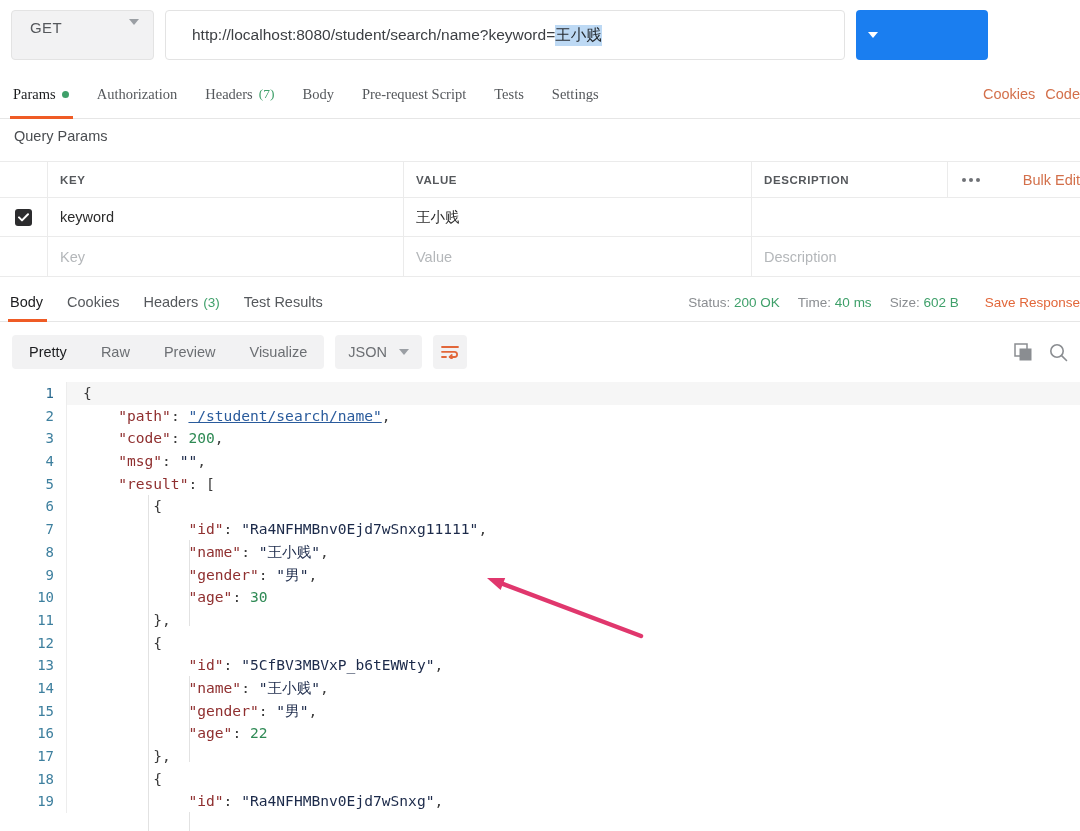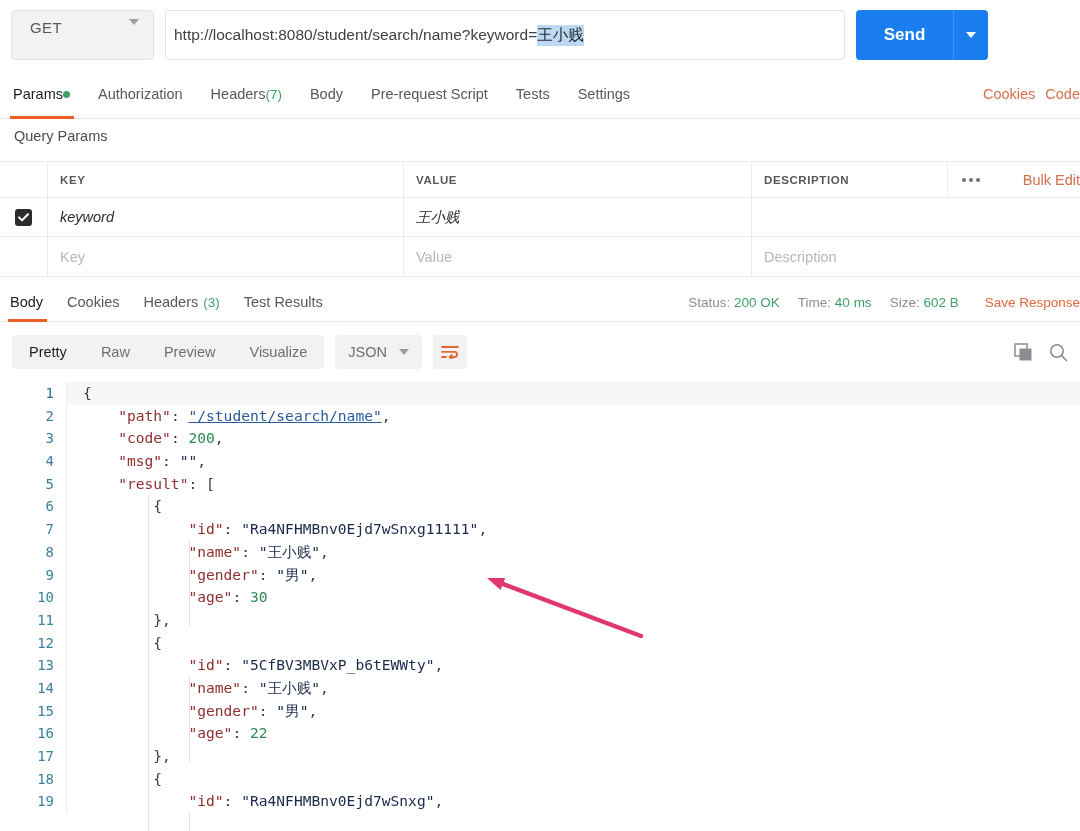--- a/index.html
+++ b/index.html
@@ -25,21 +25,21 @@
     padding: 8px 14px 0 18px; cursor: pointer;
   }
   .method-select .m-label { font-size: 15px; color: #55585c; letter-spacing: .4px; }
   .caret-dn {
     width: 0; height: 0; border-left: 5px solid transparent;
     border-right: 5px solid transparent; border-top: 6px solid #9b9fa4;
   }
   .url-input {
     flex: 0 0 auto; width: 680px; height: 50px; margin-left: 11px;
     background: #ffffff; border: 1px solid #e3e3e3; border-radius: 4px;
-    display: flex; align-items: center; padding: 0 8px;
+    display: flex; align-items: center; padding: 0 26px;
     font-size: 15.5px; color: #3c3f43; white-space: nowrap; overflow: hidden;
     cursor: text;
   }
   .url-sel { background: #bdd9f4; color: #24292e; }
   .send-btn {
     margin-left: 11px; width: 132px; height: 50px; background: #1a7ef0;
     border-radius: 4px; display: flex; align-items: center; cursor: pointer;
   }
   .send-btn .send-label {
     flex: 1; text-align: center; color: #ffffff; font-size: 17px; font-weight: bold;
@@ -60,23 +60,24 @@
     border-right: 1px solid #e3e3e3;
   }
   .save-caret-wrap { width: 26px; display: flex; align-items: center; justify-content: center; }
 
   
   .req-tabs {
     position: absolute; left: 0; top: 70px; width: 1080px; height: 49px;
     border-bottom: 1px solid #e6e6e6; display: flex; align-items: center;
   }
   .tab {
-    height: 48px; display: flex; align-items: center; 
+    height: 48px; display: flex; align-items: center; gap: 6px;
     padding: 0 14px; font-size: 14.5px; color: #55585c; cursor: pointer;
     position: relative;
+    font-family: Liberation Serif, serif;
   }
   .tab:first-child { padding-left: 13px; }
   .tab.active { color: #1c1d1f; }
   .tab.active::after {
     content: ""; position: absolute; left: 10px; right: 10px; bottom: -1px;
     height: 3px; background: #ef5b25;
   }
   .tab .count { color: #3fa06a; font-size: 13.5px; }
   .dot-green { width: 7px; height: 7px; border-radius: 50%; background: #3fa06a; }
   .tabs-right {
@@ -103,21 +104,21 @@
   }
   .cb {
     width: 17px; height: 17px; border-radius: 3px; background: #2c2c2e;
     display: flex; align-items: center; justify-content: center; cursor: pointer;
   }
   .cb svg { display: block; }
   .p-key { width: 356px; border-right: 1px solid #ebebeb; display: flex; align-items: center; padding-left: 12px; }
   .p-val { width: 348px; border-right: 1px solid #ebebeb; display: flex; align-items: center; padding-left: 12px; }
   .p-desc { flex: 1; display: flex; align-items: center; padding-left: 12px; position: relative; }
   .col-hdr { font-size: 11.5px; font-weight: bold; letter-spacing: .6px; color: #55585c; }
-  .cell-text { font-size: 14.5px; color: #2b2b2b; font-style: italic; }
+  .cell-text { font-size: 14.5px; color: #2b2b2b; }
   .cell-ph { font-size: 14.5px; color: #b4b7ba; }
   .p-tools {
     position: absolute; right: 0; top: 0; height: 100%;
     display: flex; align-items: center; gap: 16px; padding-right: 0;
   }
   .ellipsis-btn {
     width: 48px; height: 36px; display: flex; align-items: center; justify-content: center;
     gap: 3px; border-left: 1px solid #ebebeb; cursor: pointer;
   }
   .ellipsis-btn i { width: 4px; height: 4px; border-radius: 50%; background: #6f7276; display: block; }
@@ -211,21 +212,20 @@
   <div class="url-bar">
     <div class="method-select">
       <span class="m-label">GET</span>
       <span class="caret-dn"></span>
     </div>
     <div class="url-input">
       <span>http://localhost:8080/student/search/name?keyword=</span>
         <span class="url-sel">王小贱</span>
     </div>
     <div class="send-btn">
-      <span class="send-label">Send</span>
       <span class="send-caret-wrap">
         <span class="caret-dn-white"></span>
       </span>
     </div>
   </div>
 
   <div class="req-tabs">
     <div class="tab active">
       <span>Params</span>
       <span class="dot-green"></span>

